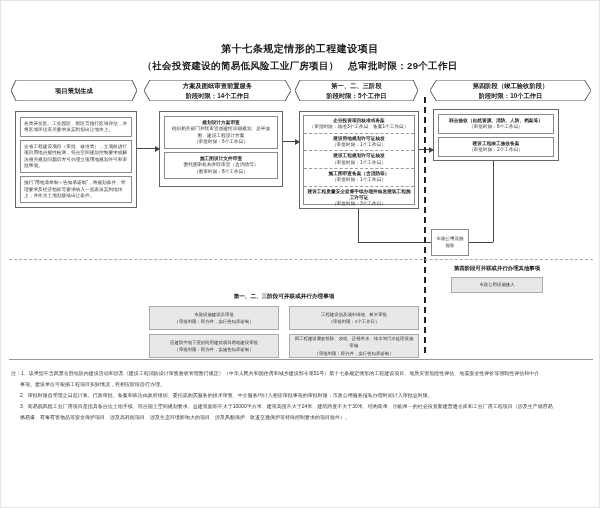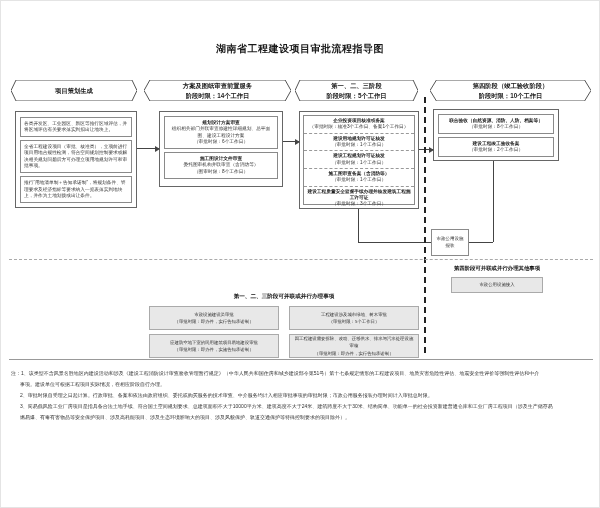--- a/index.html
+++ b/index.html
@@ -56,21 +56,22 @@
   .notes{position:absolute;left:10px;top:367px;width:584px;font-size:5px;line-height:11px;color:#333;white-space:nowrap;}
   .notes .nl{padding-left:9px;}
   .notes .nl.first{padding-left:0;}
 </style>
 </head>
 <body>
 
 <div class="page">
 
   <div class="title">
-    <div class="t1">湖南省工程建设项目审批流程指导图</div>
+    <div class="t1">第十七条规定情形的工程建设项目</div>
+    <div class="t2">（社会投资建设的简易低风险工业厂房项目）　总审批时限：29个工作日</div>
   </div>
 
   <div class="banner b1">
     <svg viewBox="0 0 200 24" preserveAspectRatio="none">
         <polygon points="8,0 192,0 200,12 192,24 8,24 0,12"></polygon>
       </svg>
     <div class="btxt">
         <span>项目策划生成</span>
       </div>
   </div>

